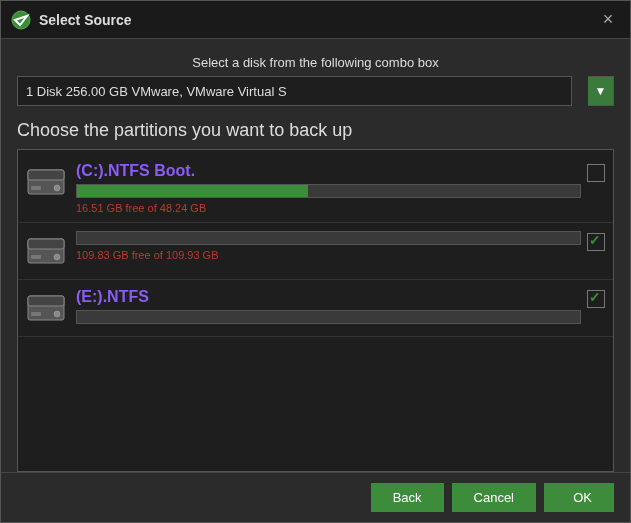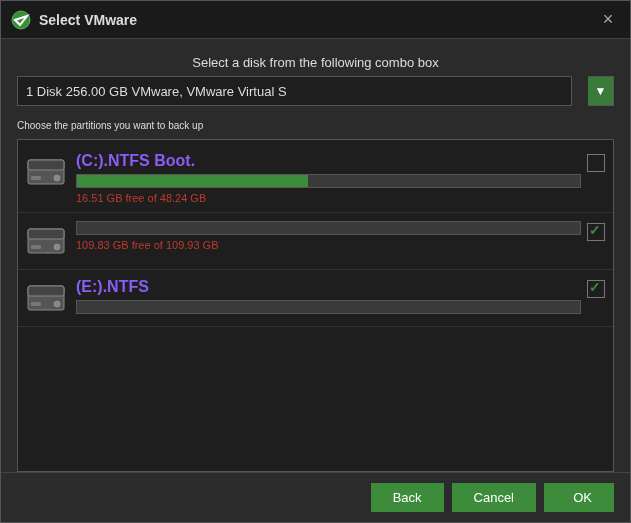--- a/index.html
+++ b/index.html
@@ -95,21 +95,21 @@
       display: flex;
       align-items: center;
       justify-content: center;
       color: #fff;
       font-size: 12px;
       cursor: pointer;
     }
     .section-label {
       color: #ddd;
       margin-bottom: 8px;
-      font-size: 10px;
+      font-size: 18px;
     }
     .partition-list-container {
       flex: 1;
       border: 1px solid #555;
       background: #1e1e1e;
       overflow: hidden;
       display: flex;
       position: relative;
     }
     .partition-list {
@@ -221,21 +221,21 @@
 </head>
 <body>
 
 <div class="dialog">
 
   <div class="title-bar">
     <svg class="title-bar-icon" viewBox="0 0 20 20">
       <circle cx="10" cy="10" r="9" fill="#3c8c3c" stroke="#5aaa5a" stroke-width="1"></circle>
       <polygon points="4,10 9,15 16,6" fill="none" stroke="#fff" stroke-width="2"></polygon>
     </svg>
-    <span class="title-bar-title">Select VMware</span>
+    <span class="title-bar-title">Select Source</span>
     <button class="title-bar-close">×</button>
   </div>
 
   <div class="dialog-body">
     <div class="label-text">Select a disk from the following combo box</div>
     <div class="combo-row">
       <select class="combo-select"><option>1 Disk 256.00 GB VMware,  VMware Virtual S</option></select>
       <div class="combo-arrow">▼</div>
     </div>
 

